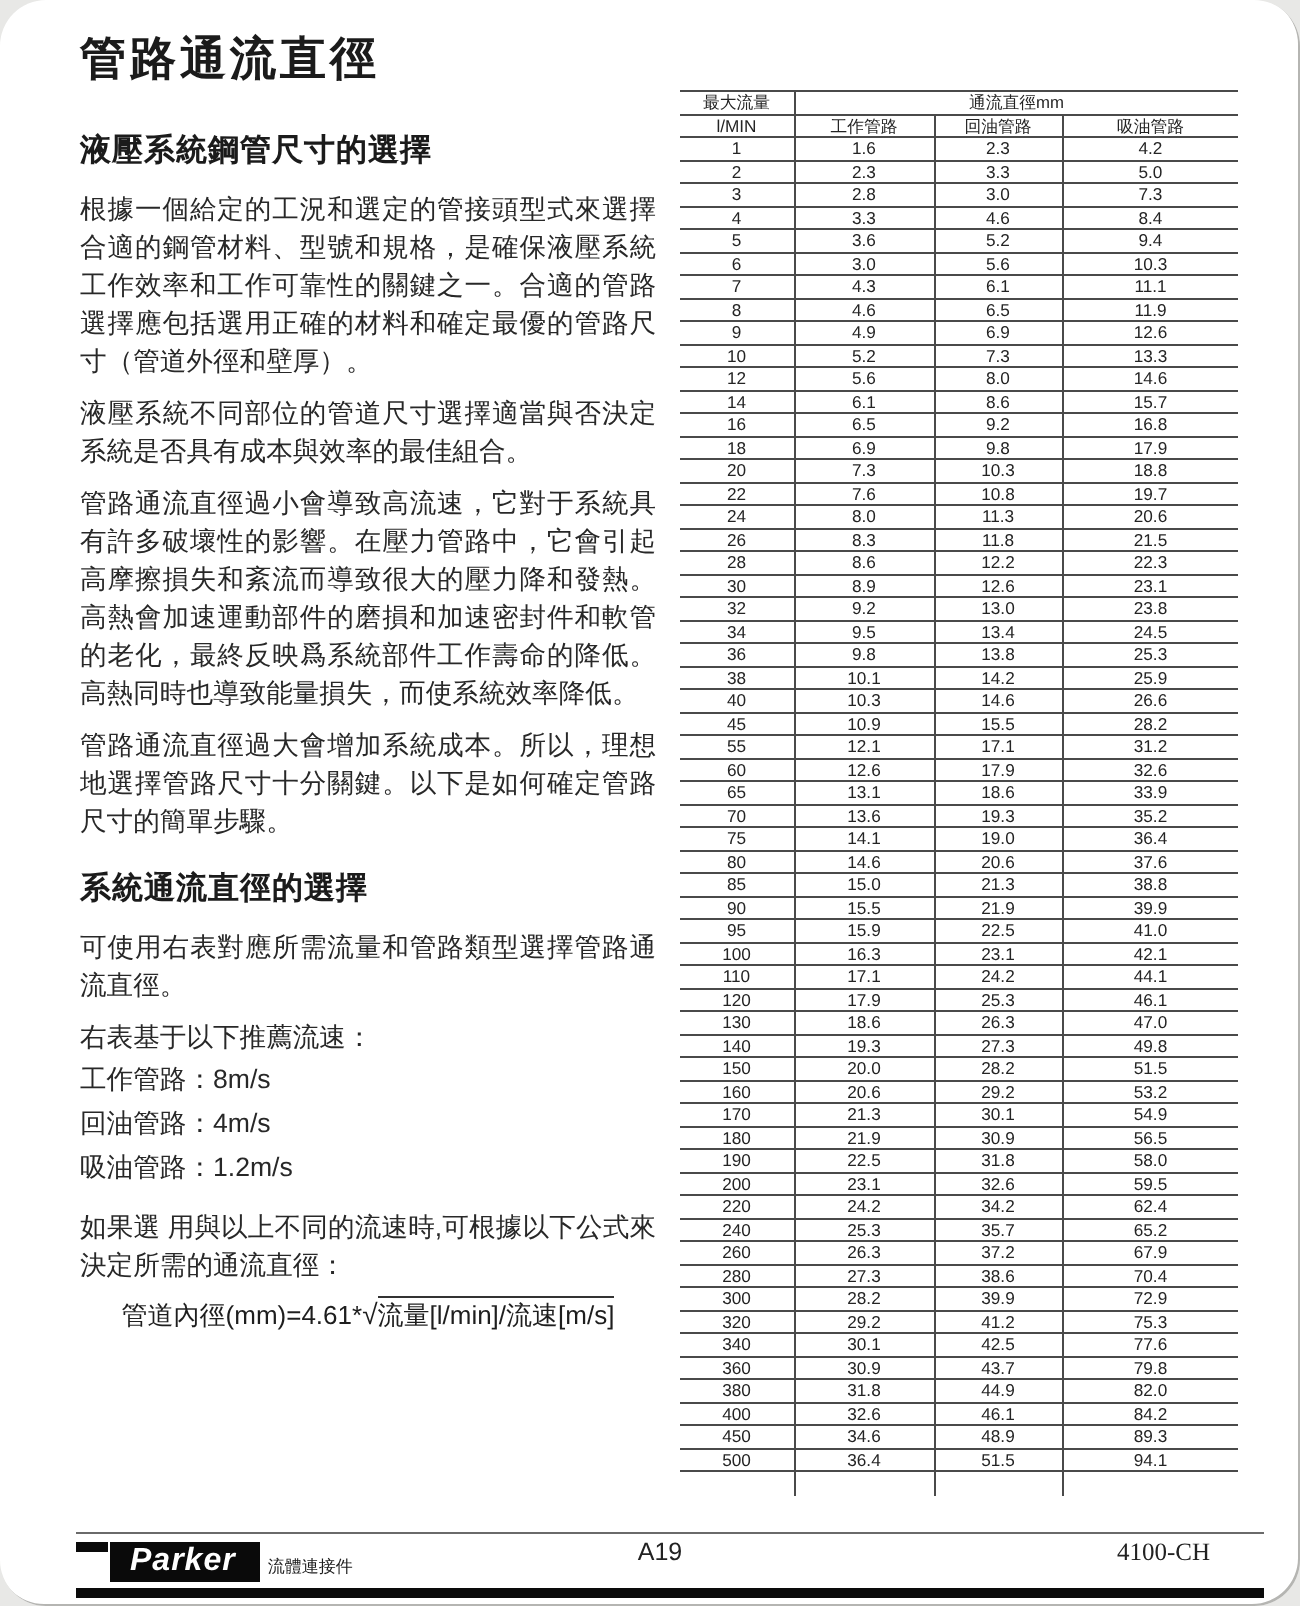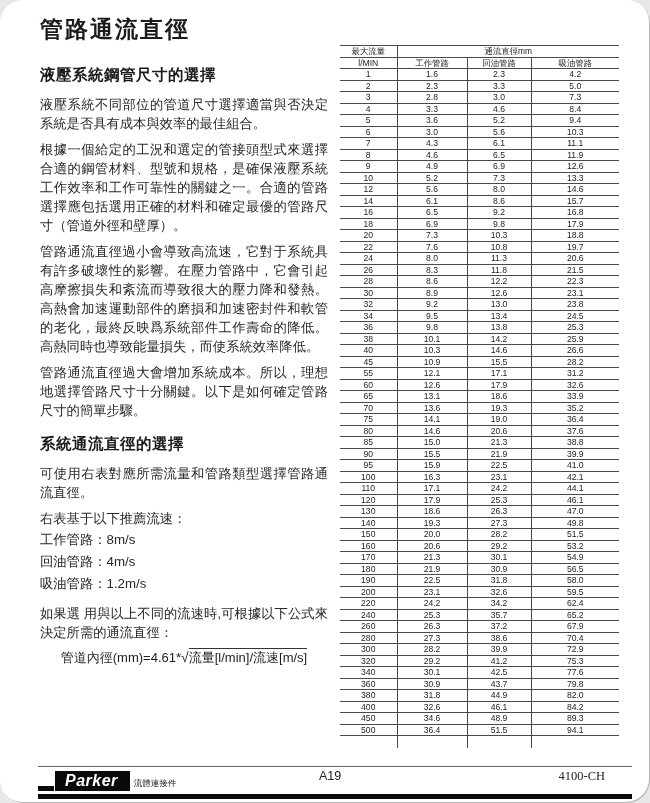--- a/index.html
+++ b/index.html
@@ -40,42 +40,42 @@
   }
   table.flow thead tr:first-child th { border-top: 1px solid #4a4a4a; }
   table.flow .vline { border-left: 1px solid #4a4a4a; }
   table.flow tbody td + td { border-left: 1px solid #4a4a4a; }
   table.flow tr.tail td { border-bottom: none; height: 12px; }
   table.flow th.cjk, table.flow td.cjk { font-size: 8.4px; }
 
   
   .footer-rule { position: absolute; left: 38px; top: 766px; width: 594px; height: 1px; background: #6a6a6a; }
   .bottom-bar  { position: absolute; left: 38px; top: 794px; width: 594px; height: 5px; background: #0a0a0a; }
-  .logo-wrap { position: absolute; left: 38px; top: 771px; height: 20px; display: flex; align-items: flex-end; }
+  .logo-wrap { position: absolute; left: 38px; top: 771px; height: 20px; display: flex; align-items: flex-start; }
   .logo-dash { width: 16px; height: 5px; background: #0a0a0a; margin-right: 1px; }
   .logo-box {
     background: #0a0a0a; color: #fff; height: 20px; padding: 1px 12px 2px 10px;
     font-style: italic; font-weight: bold; font-size: 16px; letter-spacing: 0.5px;
     display: flex; align-items: center;
   }
   .logo-sub { font-size: 8.5px; color: #1b1b1b; margin-left: 4px; align-self: flex-end; padding-bottom: 1px; }
   .page-number { position: absolute; left: 295px; top: 769px; width: 70px; text-align: center; font-size: 12.5px; color:#222; }
   .doc-number  { position: absolute; left: 515px; top: 769px; width: 90px; text-align: right; font-size: 12.5px; color:#222;font-family:Liberation Serif, serif; }
 </style>
 </head>
 <body>
 
 <div id="page">
 
   <div class="page-title">管路通流直徑</div>
 
   <div class="left-col">
     <h2>液壓系統鋼管尺寸的選擇</h2>
+    <p>根據一個給定的工況和選定的管接頭型式來選擇合適的鋼管材料、型號和規格，是確保液壓系統工作效率和工作可靠性的關鍵之一。合適的管路選擇應包括選用正確的材料和確定最優的管路尺寸（管道外徑和壁厚）。</p>
     <p>液壓系統不同部位的管道尺寸選擇適當與否決定系統是否具有成本與效率的最佳組合。</p>
-    <p>根據一個給定的工況和選定的管接頭型式來選擇合適的鋼管材料、型號和規格，是確保液壓系統工作效率和工作可靠性的關鍵之一。合適的管路選擇應包括選用正確的材料和確定最優的管路尺寸（管道外徑和壁厚）。</p>
     <p>管路通流直徑過小會導致高流速，它對于系統具有許多破壞性的影響。在壓力管路中，它會引起高摩擦損失和紊流而導致很大的壓力降和發熱。高熱會加速運動部件的磨損和加速密封件和軟管的老化，最終反映爲系統部件工作壽命的降低。高熱同時也導致能量損失，而使系統效率降低。</p>
     <p>管路通流直徑過大會增加系統成本。所以，理想地選擇管路尺寸十分關鍵。以下是如何確定管路尺寸的簡單步驟。</p>
 
     <h2 class="sec2-head">系統通流直徑的選擇</h2>
     <p>可使用右表對應所需流量和管路類型選擇管路通流直徑。</p>
     <div class="note-line">右表基于以下推薦流速：</div>
     <div class="speed-line">工作管路：8m/s</div>
     <div class="speed-line">回油管路：4m/s</div>
     <div class="speed-line">吸油管路：1.2m/s</div>
     <div class="gap-lg"></div>

